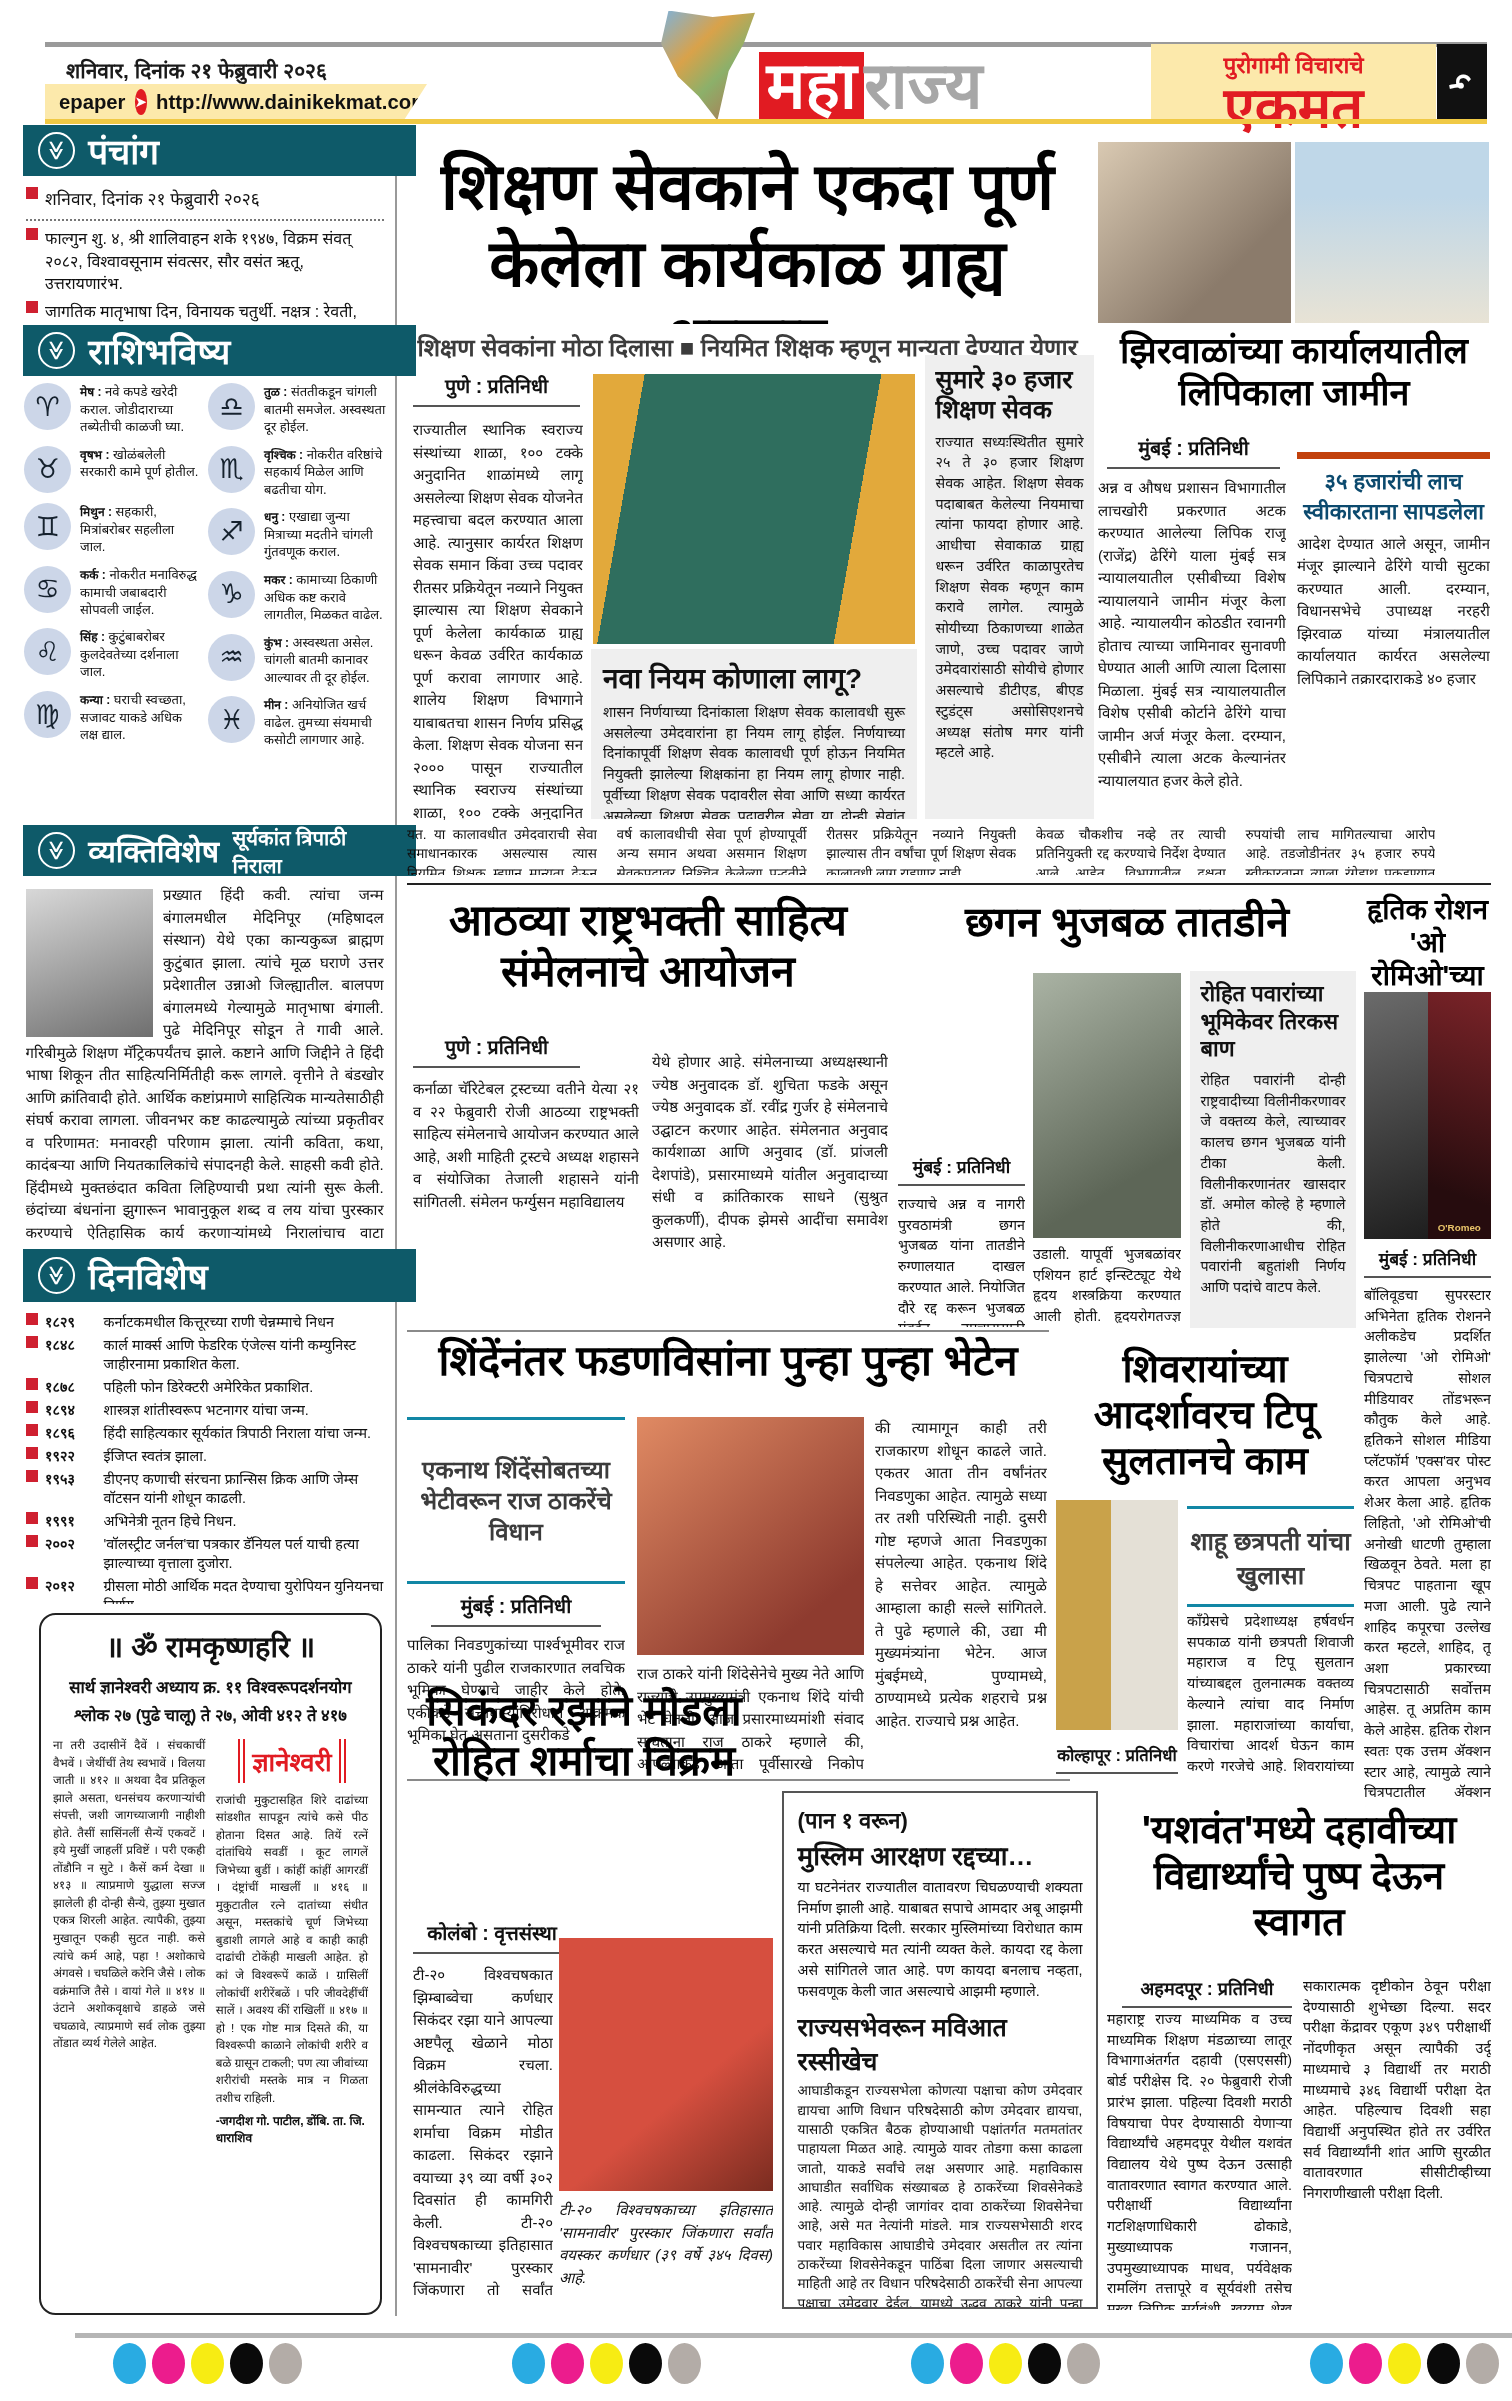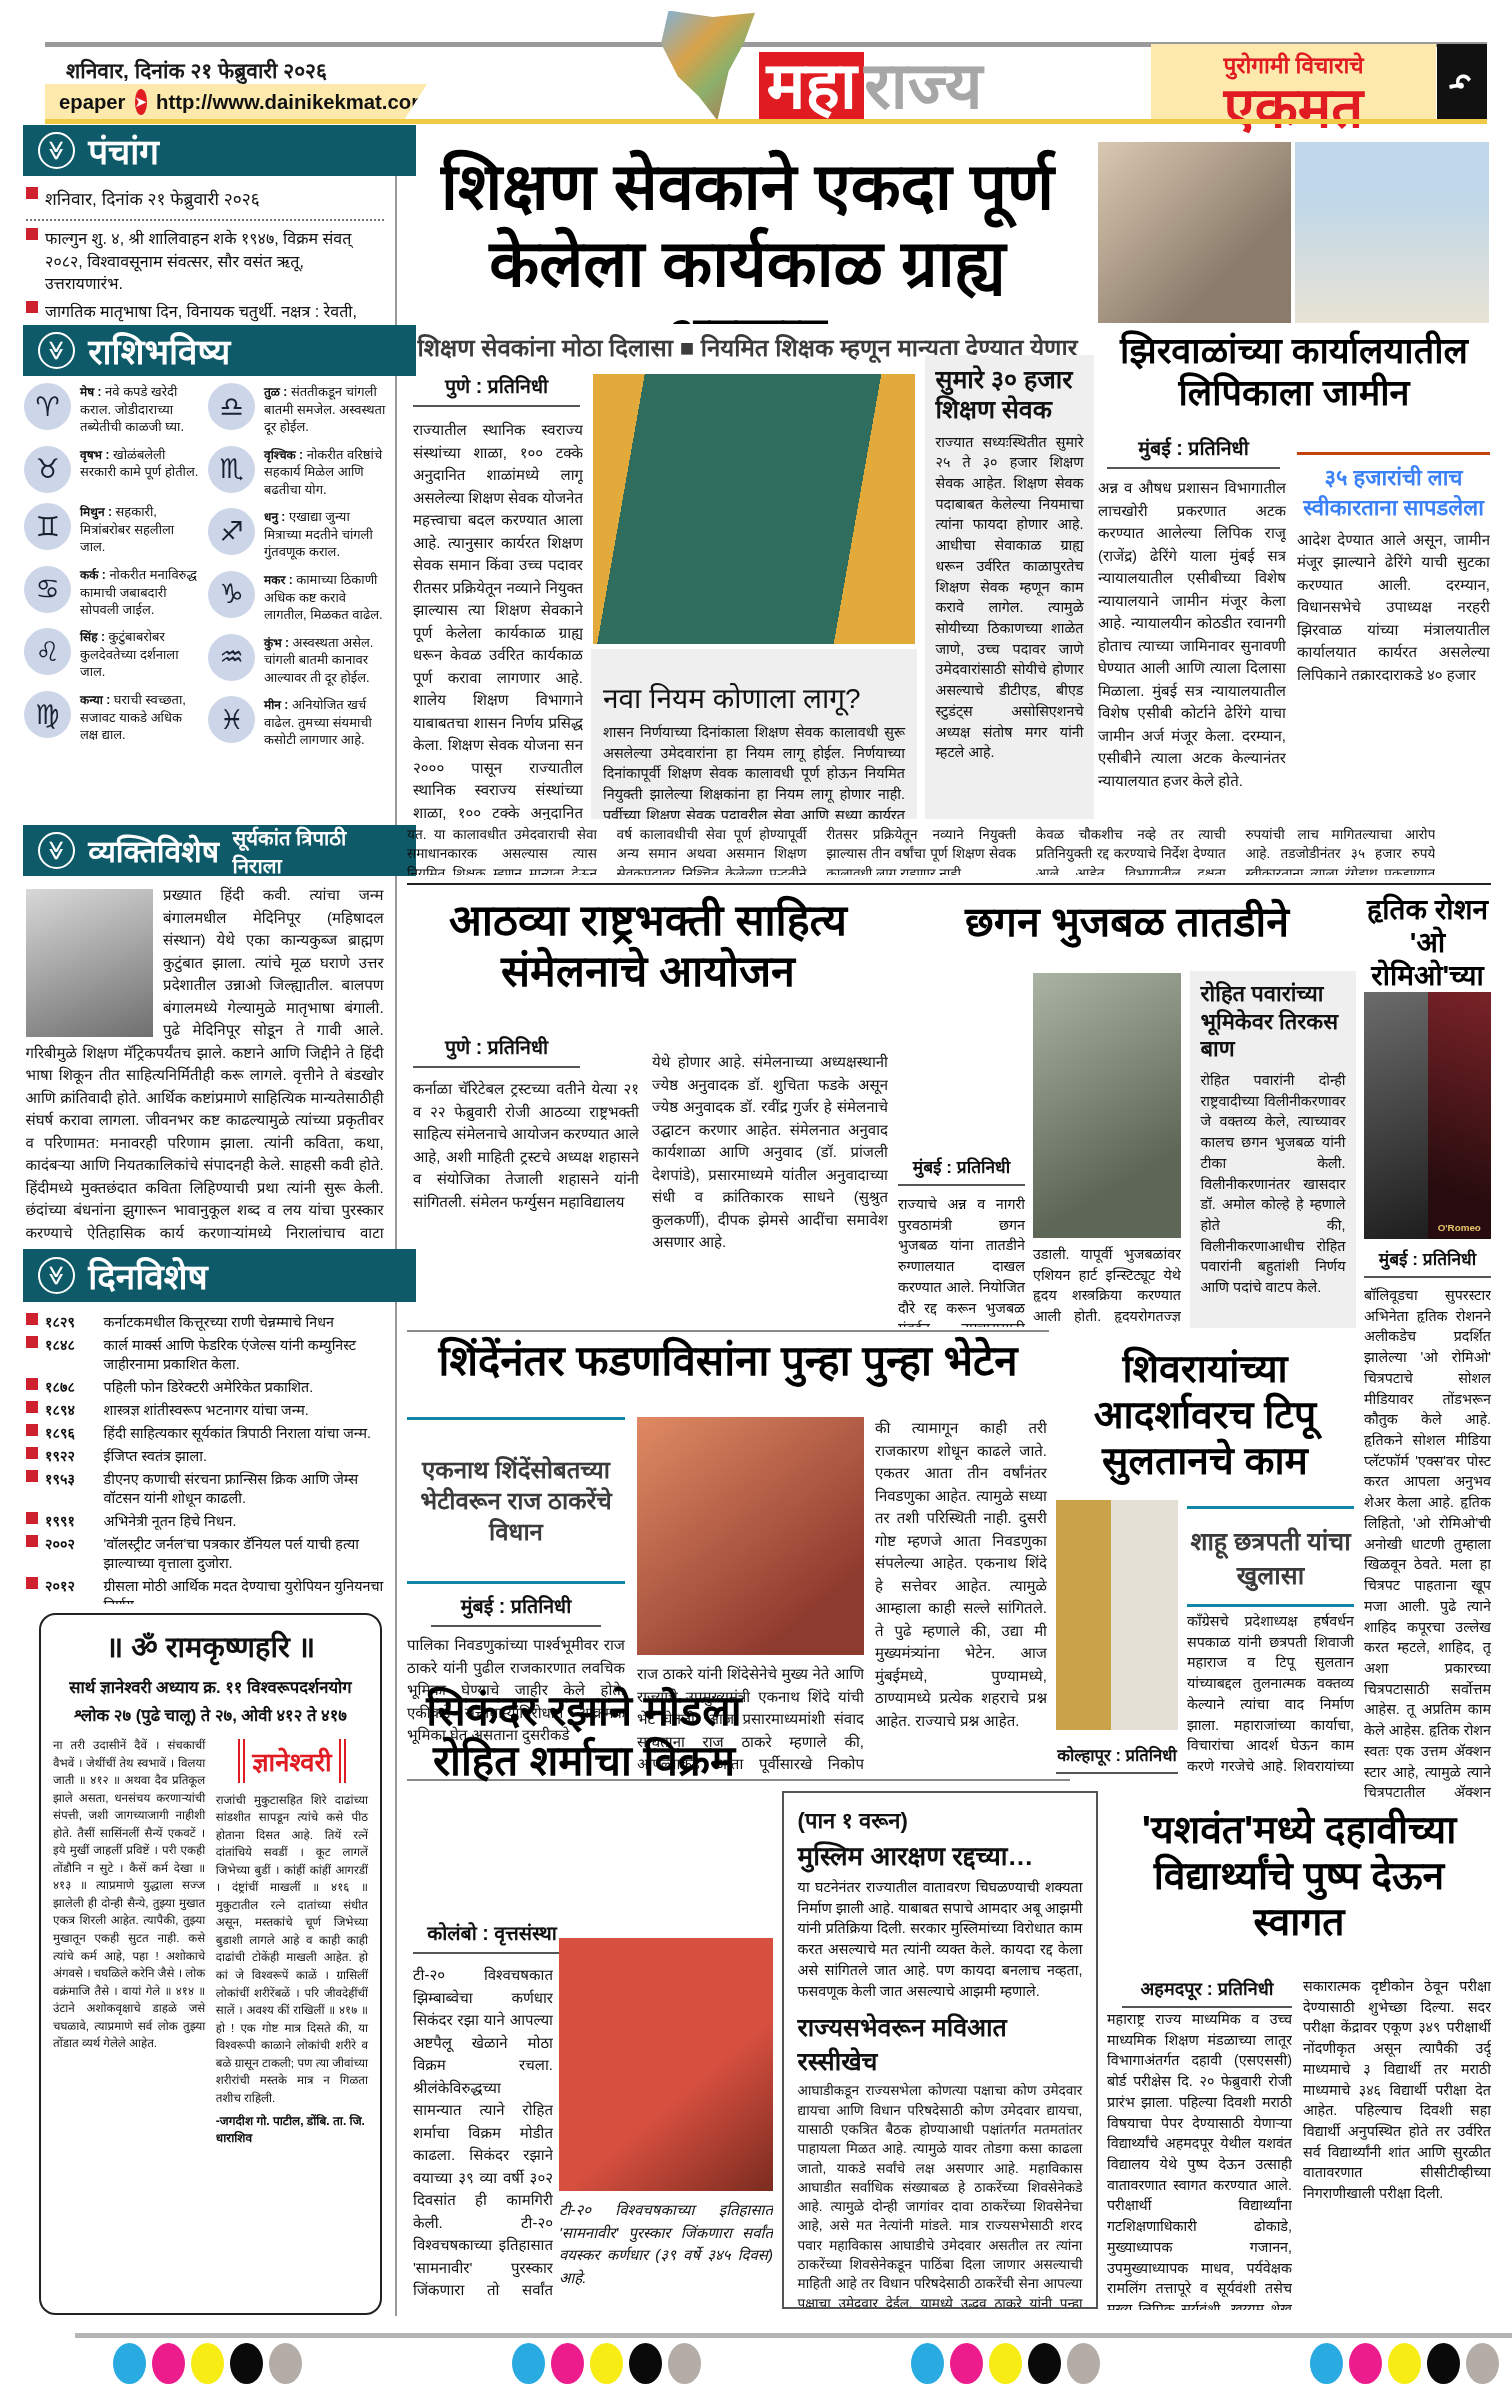--- a/index.html
+++ b/index.html
@@ -261,32 +261,32 @@
   <div class="abs photo" style="left:1098px;top:142px;width:193px;height:181px;background:linear-gradient(135deg,#d9c9b2,#8b7b6b 70%);"></div>
   <div class="abs photo" style="left:1295px;top:142px;width:194px;height:181px;background:linear-gradient(180deg,#bfd7e8 30%,#e8e3d5);"></div>
   <div class="abs hl ov" style="left:1098px;top:330px;width:392px;height:96px;font-size:36px;">झिरवाळांच्या कार्यालयातील लिपिकाला जामीन</div>
   <div class="abs byline" style="left:1107px;top:434px;width:173px;">मुंबई : प्रतिनिधी</div>
 
   <div class="abs byline" style="left:413px;top:372px;width:167px;">पुणे : प्रतिनिधी</div>
   <div class="abs jt ov body20" style="left:413px;top:419px;width:170px;height:401px;">राज्यातील स्थानिक स्वराज्य संस्थांच्या शाळा, १०० टक्के अनुदानित शाळांमध्ये लागू असलेल्या शिक्षण सेवक योजनेत महत्त्वाचा बदल करण्यात आला आहे. त्यानुसार कार्यरत शिक्षण सेवक समान किंवा उच्च पदावर रीतसर प्रक्रियेतून नव्याने नियुक्त झाल्यास त्या शिक्षण सेवकाने पूर्ण केलेला कार्यकाळ ग्राह्य धरून केवळ उर्वरित कार्यकाळ पूर्ण करावा लागणार आहे. शालेय शिक्षण विभागाने याबाबतचा शासन निर्णय प्रसिद्ध केला. शिक्षण सेवक योजना सन २००० पासून राज्यातील स्थानिक स्वराज्य संस्थांच्या शाळा, १०० टक्के अनुदानित शाळांमध्ये लागू आहे.</div>
 
   <div class="abs photo" style="left:593px;top:374px;width:322px;height:270px;background:linear-gradient(100deg,#e2a93b 0 14%,#2f6e5e 14% 78%,#e2a93b 78%);"></div>
   <div class="abs graybox ov" style="left:591px;top:649px;width:326px;height:170px;padding:9px 12px;box-sizing:border-box;">
-    <div style="font-size:28px;font-weight:400;margin-top:20px;">नवा नियम कोणाला लागू?</div>
+    <div style="font-size:28px;font-weight:700;">नवा नियम कोणाला लागू?</div>
     <div class="jt body19" style="margin-top:6px;">शासन निर्णयाच्या दिनांकाला शिक्षण सेवक कालावधी सुरू असलेल्या उमेदवारांना हा नियम लागू होईल. निर्णयाच्या दिनांकापूर्वी शिक्षण सेवक कालावधी पूर्ण होऊन नियमित नियुक्ती झालेल्या शिक्षकांना हा नियम लागू होणार नाही. पूर्वीच्या शिक्षण सेवक पदावरील सेवा आणि सध्या कार्यरत असलेल्या शिक्षण सेवक पदावरील सेवा या दोन्ही सेवांत सलगता नसल्यासही नियम लागू होईल, असे निर्णयात नमूद करण्यात आले आहे.</div>
   </div>
 
   <div class="abs graybox ov" style="left:925px;top:355px;width:169px;height:464px;padding:9px 10.5px;box-sizing:border-box;">
     <div style="font-size:25px;font-weight:900;line-height:1.2;">सुमारे ३० हजार शिक्षण सेवक</div>
     <div class="jt body19" style="margin-top:7.5px;">राज्यात सध्यःस्थितीत सुमारे २५ ते ३० हजार शिक्षण सेवक आहेत. शिक्षण सेवक पदाबाबत केलेल्या नियमाचा त्यांना फायदा होणार आहे. आधीचा सेवाकाळ ग्राह्य धरून उर्वरित काळापुरतेच शिक्षण सेवक म्हणून काम करावे लागेल. त्यामुळे सोयीच्या ठिकाणच्या शाळेत जाणे, उच्च पदावर जाणे उमेदवारांसाठी सोयीचे होणार असल्याचे डीटीएड, बीएड स्टुडंट्स असोसिएशनचे अध्यक्ष संतोष मगर यांनी म्हटले आहे.</div>
   </div>
 
   <div class="abs jt ov body20" style="left:1098px;top:477px;width:188px;height:342px;">अन्न व औषध प्रशासन विभागातील लाचखोरी प्रकरणात अटक करण्यात आलेल्या लिपिक राजू (राजेंद्र) ढेरिंगे याला मुंबई सत्र न्यायालयातील एसीबीच्या विशेष न्यायालयाने जामीन मंजूर केला आहे. न्यायालयीन कोठडीत रवानगी होताच त्याच्या जामिनावर सुनावणी घेण्यात आली आणि त्याला दिलासा मिळाला. मुंबई सत्र न्यायालयातील विशेष एसीबी कोर्टाने ढेरिंगे याचा जामीन अर्ज मंजूर केला. दरम्यान, एसीबीने त्याला अटक केल्यानंतर न्यायालयात हजर केले होते.</div>
   <div class="abs ov" style="left:1297px;top:452px;width:193px;height:367px;">
-    <div style="border-top:3px solid #c2410c;font-size:22px;font-weight:900;text-align:center;color:#3b82f6;padding-top:6px;">३५ हजारांची लाच स्वीकारताना सापडलेला</div>
+    <div style="border-top:7px solid #c2410c;font-size:22px;font-weight:900;text-align:center;color:#0c4a6e;padding-top:6px;">३५ हजारांची लाच स्वीकारताना सापडलेला</div>
     <div class="jt body20" style="margin-top:7.5px;">आदेश देण्यात आले असून, जामीन मंजूर झाल्याने ढेरिंगे याची सुटका करण्यात आली. दरम्यान, विधानसभेचे उपाध्यक्ष नरहरी झिरवाळ यांच्या मंत्रालयातील कार्यालयात कार्यरत असलेल्या लिपिकाने तक्रारदाराकडे ४० हजार</div>
   </div>
 
   <div class="abs" style="left:407px;top: 825px;width:1084px;height:50px;display:flex;gap:19.6px;">
     <div class="jt ov body18" style="width:190px;">यत. या कालावधीत उमेदवाराची सेवा समाधानकारक असल्यास त्यास नियमित शिक्षक म्हणून मान्यता देऊन वेतनश्रेणी लागू</div>
     <div class="jt ov body18" style="width:190px;">वर्ष कालावधीची सेवा पूर्ण होण्यापूर्वी अन्य समान अथवा असमान शिक्षण सेवकपदावर निश्चित केलेल्या पद्धतीने नव्याने</div>
     <div class="jt ov body18" style="width:190px;">रीतसर प्रक्रियेतून नव्याने नियुक्ती झाल्यास तीन वर्षांचा पूर्ण शिक्षण सेवक कालावधी लागू राहणार नाही.</div>
     <div class="jt ov body18" style="width:190px;">केवळ चौकशीच नव्हे तर त्याची प्रतिनियुक्ती रद्द करण्याचे निर्देश देण्यात आले आहेत. विभागातील दक्षता पथकाला सखोल चौकशीचे</div>
     <div class="jt ov body18" style="width:190px;">रुपयांची लाच मागितल्याचा आरोप आहे. तडजोडीनंतर ३५ हजार रुपये स्वीकारताना त्याला रंगेहाथ पकडण्यात आले.</div>
   </div>

